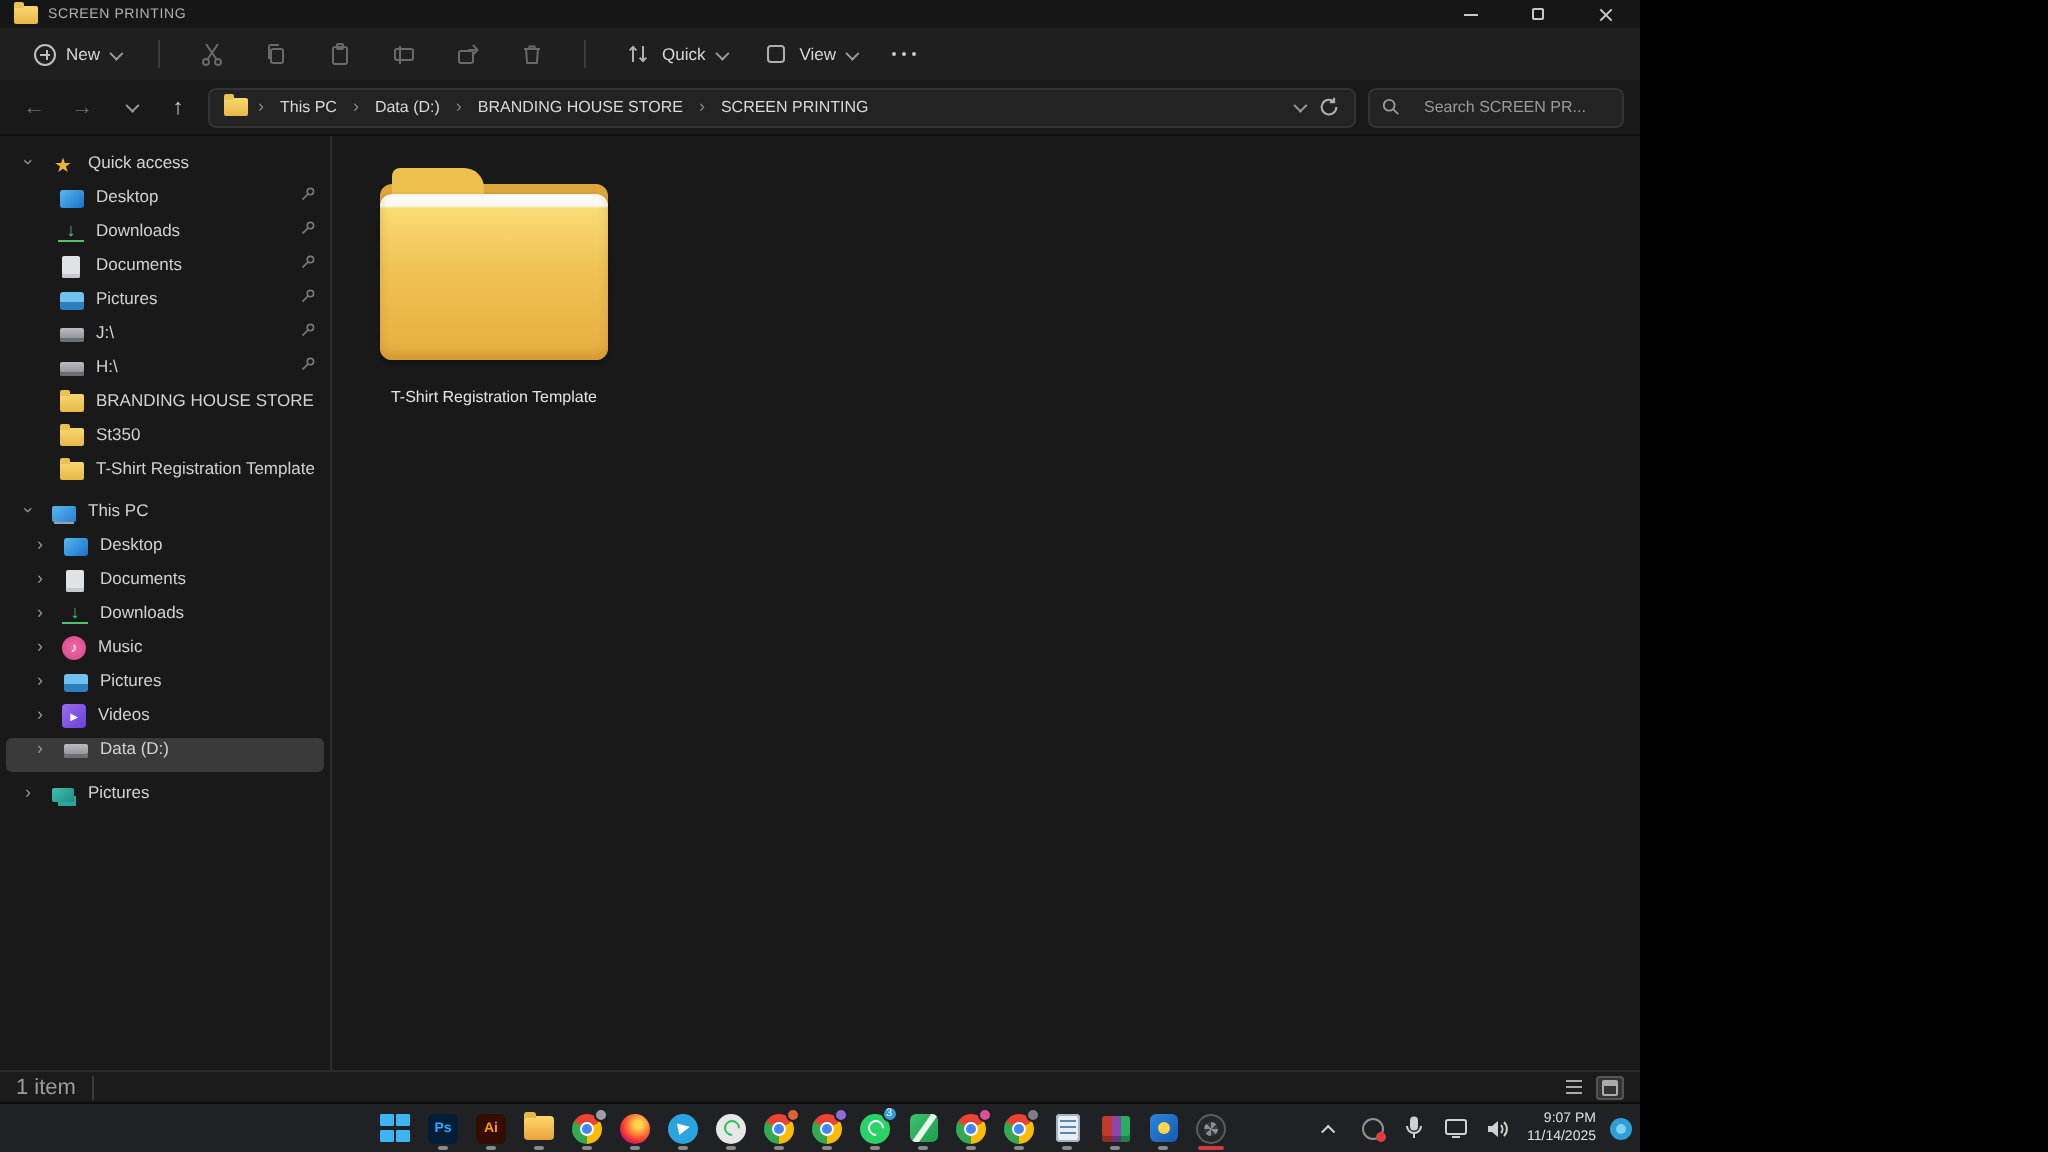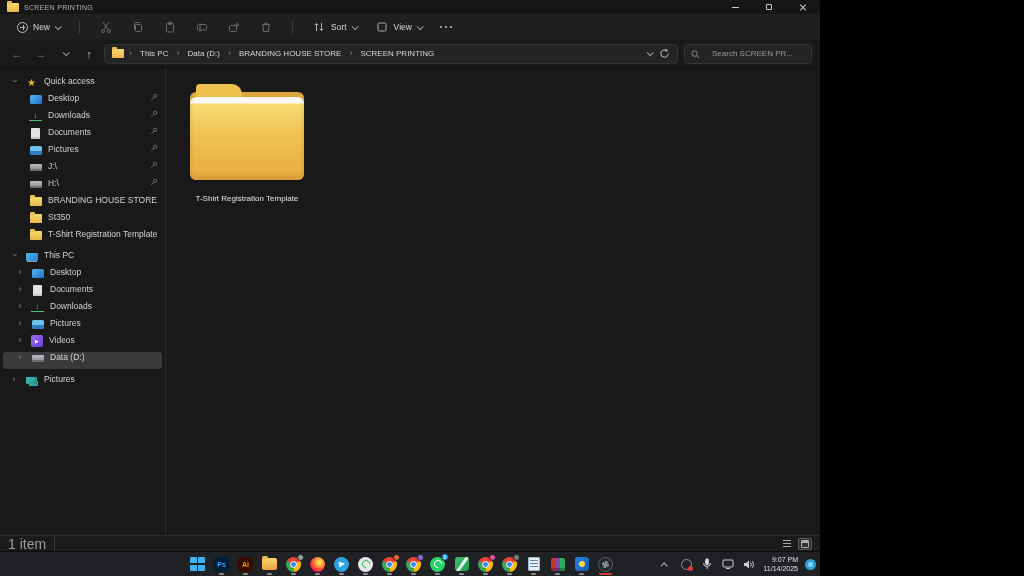--- a/index.html
+++ b/index.html
@@ -105,21 +105,21 @@
   .bf-tab { position:absolute; left:8px; top:0; width:46px; height:16px; background:#eec04e;
     border-radius:4px 10px 0 0; }
   .bf-front { position:absolute; left:2px; right:2px; top:13px; bottom:4px; border-radius:6px;
     background:linear-gradient(180deg,#fbfaf4 0px,#fbfaf4 6px,#f8dc74 7px,#f0c254 45%,#e7ad3f 100%);
     box-shadow:inset 0 -3px 5px rgba(140,90,10,.25), 0 1px 2px rgba(0,0,0,.4); }
   .tile-label { margin-top:10px; font-size:8px; color:#e4e4e4; line-height:1.2; }
 
   
   .statusbar { position:absolute; left:0; right:0; bottom:25px; height:16px; background:#1b1b1b;
     border-top:1px solid #2a2a2a; display:flex; align-items:center; padding:0 8px; }
-  .status-count { font-size:14px; color:#9c9c9c; padding-right:8px; border-right:1px solid #3a3a3a; }
+  .status-count { font-size:11px; color:#9c9c9c; padding-right:8px; border-right:1px solid #3a3a3a; }
   .view-toggles { margin-left:auto; display:flex; gap:4px; }
   .vt { width:14px; height:12px; border-radius:2px; display:flex; align-items:center; justify-content:center; }
   .vt.active { background:#343434; box-shadow:inset 0 0 0 1px #555; }
   .vt-lines { width:8px; height:7px; background:repeating-linear-gradient(180deg,#aaa 0 1px,transparent 1px 3px); }
   .vt-grid { width:8px; height:8px; border:1px solid #aaa; border-radius:1px;
     background:linear-gradient(180deg,#aaa 0 2px,transparent 2px); }
 
   
   .taskbar { position:absolute; left:0; right:0; bottom:0; height:25px; background:#202124;
     border-top:1px solid #0c0c0c; display:flex; align-items:center; }
@@ -281,21 +281,21 @@
     <div class="tb-sep"></div>
     <div class="tb-btn">
       <span class="tb-ico">
         <svg width="12" height="12" viewBox="0 0 12 12">
             <g stroke="#c9c9c9" stroke-width="1" fill="none">
               <path d="M3.5 10 V2.5 M1.8 4.2 L3.5 2.5 L5.2 4.2"></path>
               <path d="M8.5 2 V9.5 M6.8 7.8 L8.5 9.5 L10.2 7.8"></path>
             </g>
           </svg>
       </span>
-      <span>Sort</span>
+      <span>Quick</span>
       <span class="chev-dn"></span>
     </div>
     <div class="tb-btn">
       <span class="tb-ico">
         <svg width="12" height="12" viewBox="0 0 12 12">
             <g stroke="#c9c9c9" stroke-width="1" fill="none">
               <rect x="2" y="2" width="8" height="8" rx="1.5"></rect>
             </g>
           </svg>
       </span>
@@ -439,20 +439,25 @@
       </div>
       <div class="row pc-item">
         <span class="tree-chev closed"></span>
         <span class="mi i-doc"></span>
         <span class="lbl">Documents</span>
       </div>
       <div class="row pc-item">
         <span class="tree-chev closed"></span>
         <span class="mi i-download"></span>
         <span class="lbl">Downloads</span>
+      </div>
+      <div class="row pc-item">
+        <span class="tree-chev closed"></span>
+        <span class="mi i-music"></span>
+        <span class="lbl">Music</span>
       </div>
       <div class="row pc-item">
         <span class="tree-chev closed"></span>
         <span class="mi i-pic"></span>
         <span class="lbl">Pictures</span>
       </div>
       <div class="row pc-item">
         <span class="tree-chev closed"></span>
         <span class="mi i-video"></span>
         <span class="lbl">Videos</span>

